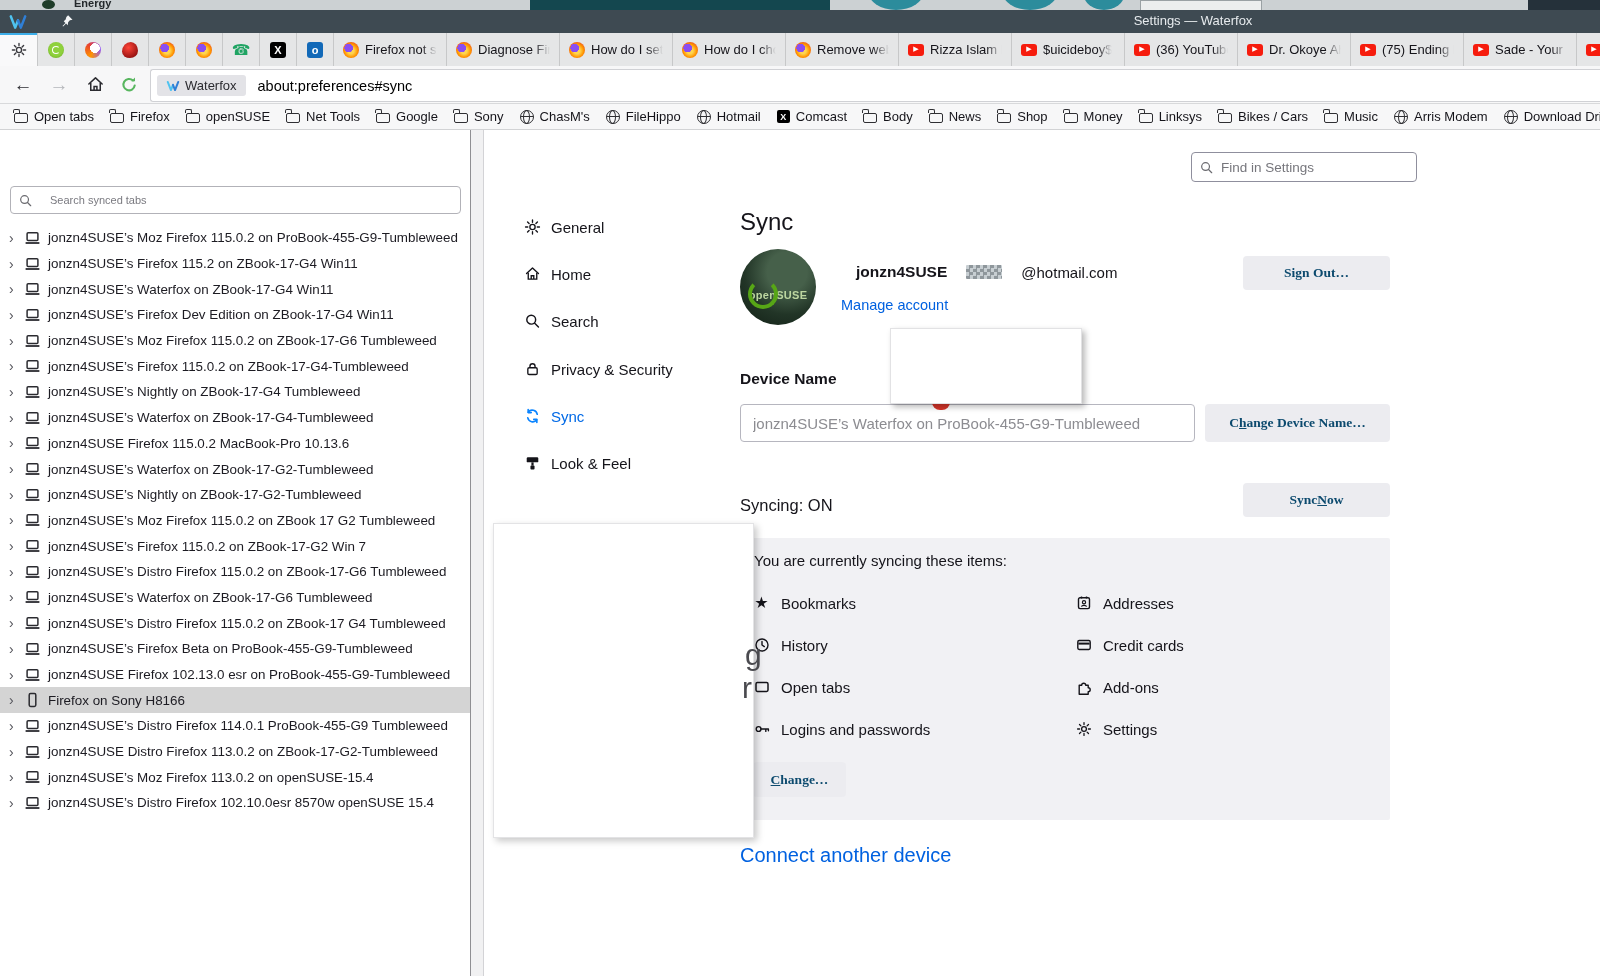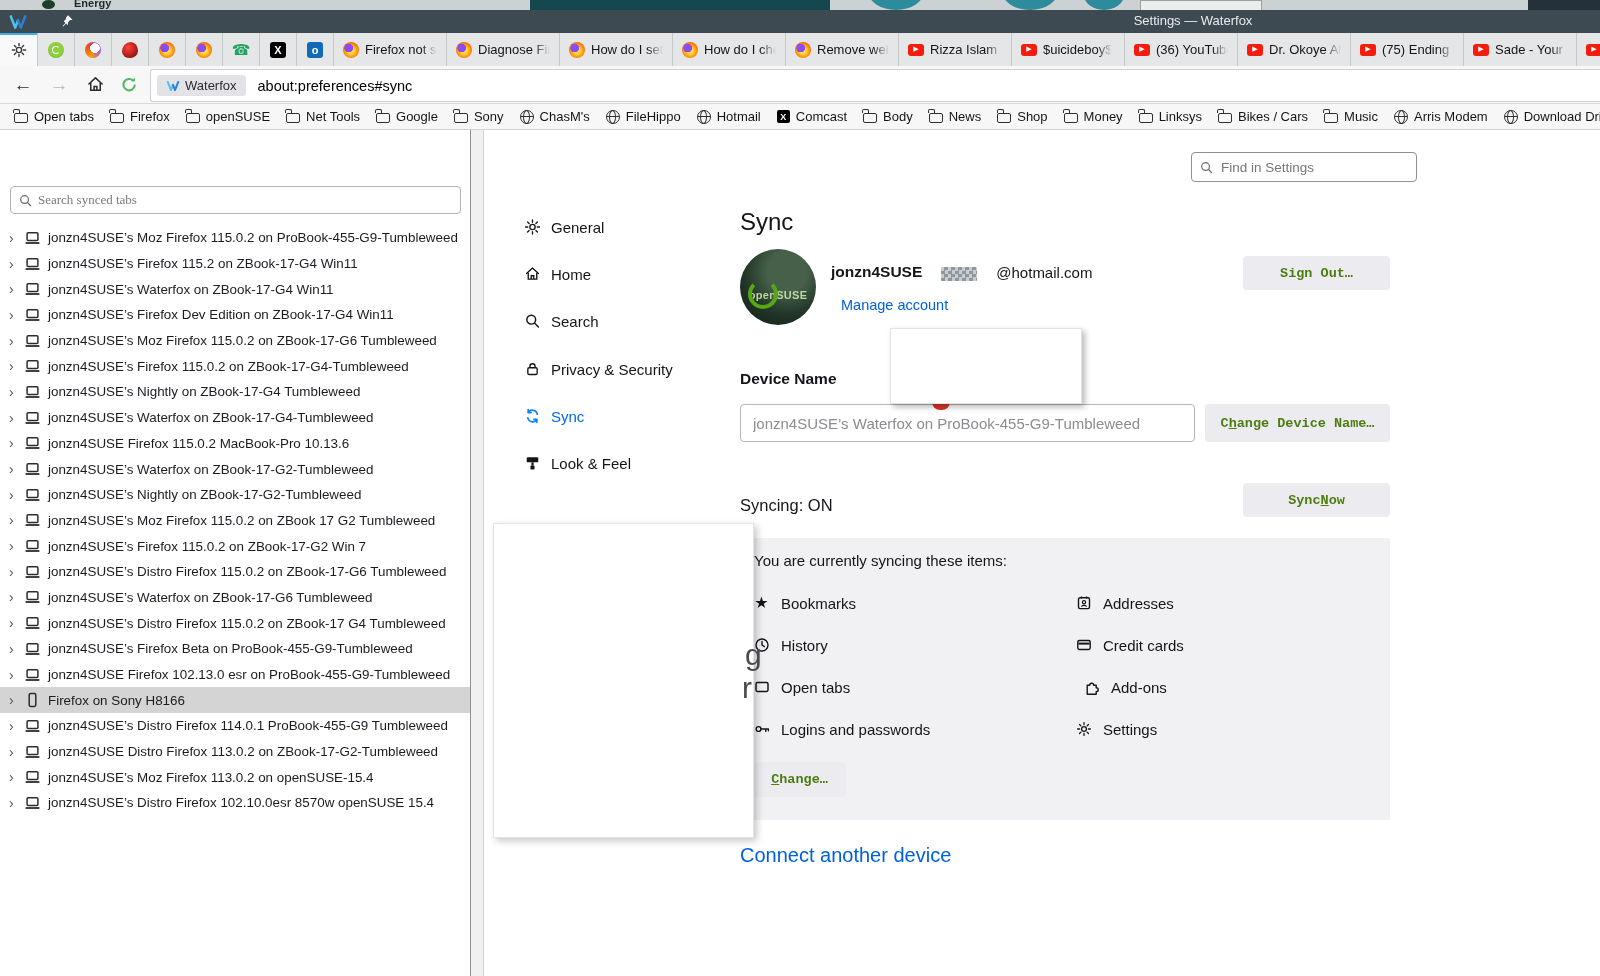--- a/index.html
+++ b/index.html
@@ -78,22 +78,22 @@
   .bm-ic.i-x::before{content:"X"}
   
   #sidebar{left:0;top:130px;width:470px;height:846px;background:#fff;overflow:hidden}
   #sb-header{height:47px;display:flex;align-items:center;padding:0 14px;border-bottom:1px solid #dcdcde;box-sizing:border-box}
   #sb-tab-icon{width:15px;height:12px;border:1.8px solid #38383d;border-radius:3px;margin-right:9px}
   #sb-title{font-size:16.5px;color:#15141a}
   #sb-chevron{margin-left:8px}
   #sb-close{margin-left:auto;font-size:20px;color:#3a3a3f;line-height:1}
   #sb-search{position:absolute;left:10px;top:56px;width:451px;height:28px;border:1px solid #b2b2b8;
              border-radius:4px;background:#fff;display:flex;align-items:center;box-sizing:border-box;padding:0 8px}
-  #sb-search input{border:none;outline:none;flex:1;font-size:13px;color:#2b2b30;margin-left:4px;
-                   font-family:Liberation Serif, serif;background:rgba(0,0,0,0)}
+  #sb-search input{border:none;outline:none;flex:1;font-size:11px;color:#2b2b30;margin-left:16px;
+                   font-family:Liberation Sans, sans-serif;background:rgba(0,0,0,0)}
   #sb-search input::placeholder{color:#7a7a80}
   #dev-list{position:absolute;left:0;top:95px;width:470px}
   .dev-row{display:flex;align-items:center;height:25.7px;padding-left:9px;box-sizing:border-box}
   .dev-row.selected{background:#d4d4d4}
   .twisty{width:15px;color:#55555c;font-size:14px;line-height:1;flex:none}
   .dev-ic{width:17px;height:16px;flex:none;margin-right:7px;color:#2b2b30}
   .dev-ic.ic-phone{display:none}
   .dev-row.type-phone .ic-phone{display:inline-block}
   .dev-label{font-size:13.4px;color:#1c1b22;white-space:nowrap}
   
@@ -109,29 +109,29 @@
   #find-box input{border:none;outline:none;flex:1;font-size:13.5px;margin-left:6px;color:#2b2b30;
                   font-family:"Liberation Sans","DejaVu Sans",sans-serif;background:rgba(0,0,0,0)}
   #find-box input::placeholder{color:#76767c}
   #sync-heading{position:absolute;left:256px;top:78px;font-size:24px;font-weight:300;color:#15141a}
   #avatar{position:absolute;left:256px;top:119px;width:76px;height:76px;border-radius:50%;overflow:hidden;
           background:radial-gradient(circle at 62% 30%,#46604a 0 28%,#223527 60%,#101d14 100%);
           display:flex;align-items:flex-end;justify-content:center}
   #avatar .av-swirl{position:absolute;left:8px;top:30px;width:22px;height:22px;border:4px solid #57a616;
           border-radius:50%;border-top-color:rgba(0,0,0,0)}
   #avatar .av-text{color:#bcd6a0;font-size:11px;font-weight:700;margin-bottom:24px;letter-spacing:.3px}
-  #acct-name-row{position:absolute;left:347px;top:133px;display:flex;align-items:flex-end;gap:19px}
+  #acct-name-row{position:absolute;left:372px;top:133px;display:flex;align-items:center;gap:19px}
   #acct-name{font-size:15.5px;font-weight:700;color:#15141a}
   #censor{width:36px;height:14px;border-radius:1px;
           background:conic-gradient(#8f979c 25%,#c7ced2 0 50%,#8f979c 0 75%,#c7ced2 0) 0 0/7px 7px}
   #acct-email{font-size:15px;color:#15141a}
   #manage-link{position:absolute;left:357px;top:167px;font-size:14.5px;color:#0061e0}
   .gray-btn{position:absolute;background:#ececf0;border:none;border-radius:4px;
-            font-family:Liberation Mono, monospace;font-size:13.5px;font-weight:600;
-            color:#4d7c0f;display:flex;align-items:center;justify-content:center;box-sizing:border-box}
+            font-family:Liberation Serif, serif;font-size:13.5px;font-weight:600;
+            color:#0c4a6e;display:flex;align-items:center;justify-content:center;box-sizing:border-box}
   #signout-btn{left:759px;top:126px;width:147px;height:34px}
   #changedev-btn{left:721px;top:274px;width:185px;height:38px}
   #syncnow-btn{left:759px;top:353px;width:147px;height:34px}
   #change-items-btn{left:13px;top:224px;width:93px;height:35px;position:absolute}
   .ak{text-decoration:underline}
   #blank-popup{position:absolute;left:406px;top:198px;width:190px;height:74px;background:#fff;
                border:1px solid #e2e2e4;box-shadow:3px 3px 6px rgba(0,0,0,.28);z-index:15}
   #red-bit{position:absolute;left:448px;top:272px;width:18px;height:8px;background:#d8352a;
            border-radius:0 0 9px 9px;z-index:14}
   #devname-label{position:absolute;left:256px;top:240px;font-size:15.5px;font-weight:700}
@@ -844,21 +844,21 @@
     </div>
     <div class="sync-item" style="left:335px;top:97px">
       <span class="si-ic">
         <svg width="16" height="16" viewBox="0 0 16 16">
             <rect x="1.8" y="3.5" width="12.4" height="9" rx="1.4" fill="none" stroke="#15141a" stroke-width="1.4"></rect>
             <rect x="2.4" y="5.6" width="11.2" height="2" fill="#15141a"></rect>
           </svg>
       </span>
       <span class="si-lbl">Credit cards</span>
     </div>
-    <div class="sync-item" style="left:343px;top:139px">
+    <div class="sync-item" style="left:335px;top:139px">
       <span class="si-ic">
         <svg width="16" height="16" viewBox="0 0 16 16">
             <path d="M3.2 6.2h2.5a2 2 0 1 1 4 0h2.5v2.5a2 2 0 1 1 0 4v2.5h-9z" fill="none" stroke="#15141a" stroke-width="1.4" stroke-linejoin="round"></path>
           </svg>
       </span>
       <span class="si-lbl">Add-ons</span>
     </div>
     <div class="sync-item" style="left:335px;top:181px">
       <span class="si-ic">
         <svg width="16" height="16" viewBox="0 0 16 16">

